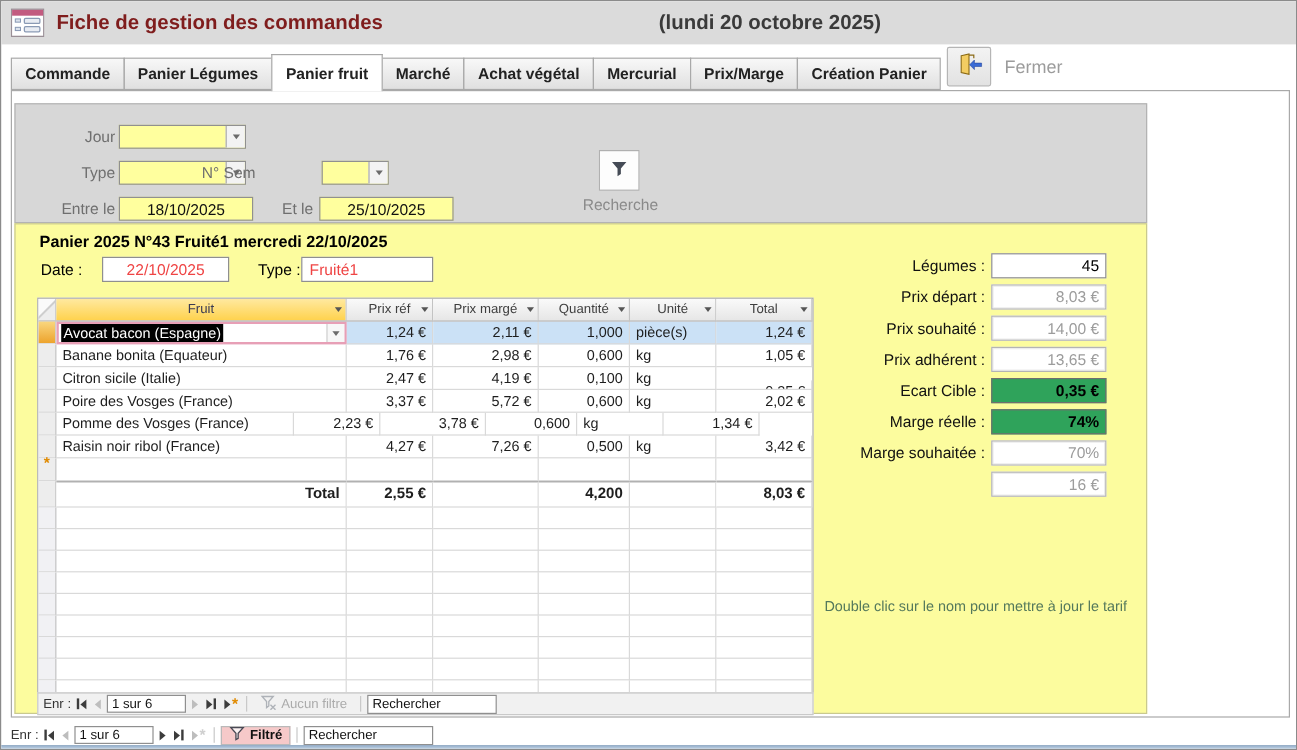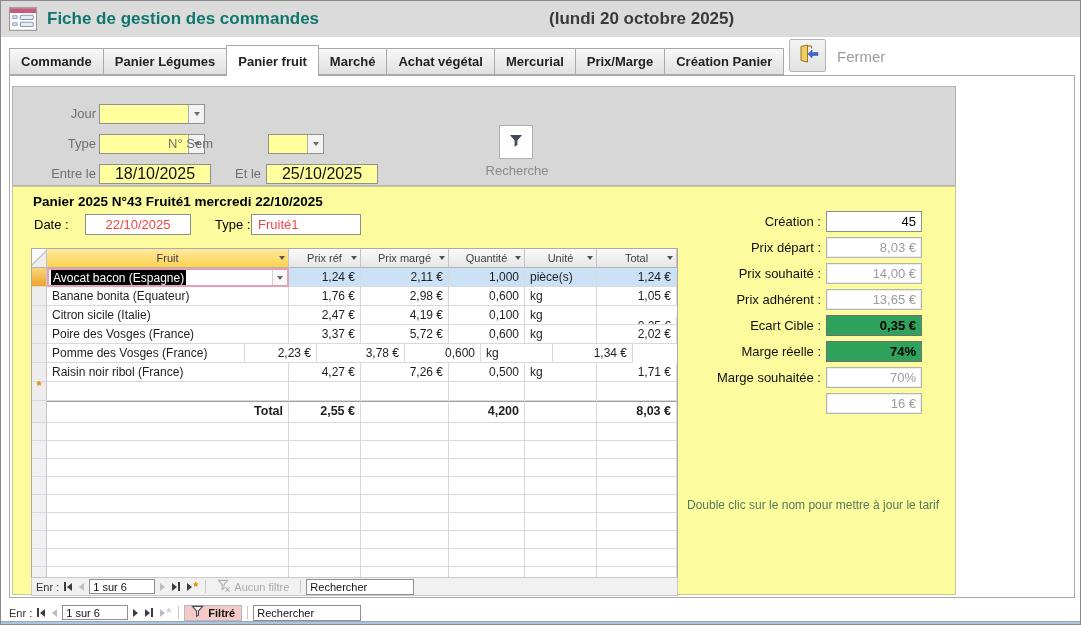--- a/index.html
+++ b/index.html
@@ -3,21 +3,21 @@
 <meta charset="utf-8">
 <style>
   * { margin:0; padding:0; box-sizing:border-box; }
   html,body { background:#fff; }
   body { font-family:"Liberation Sans", sans-serif; }
   .win { position:relative; width:1081px; height:625px; background:#fff; border:1px solid #8b8b8b; overflow:hidden; }
 
   
   .titlebar { position:absolute; left:0; top:0; width:100%; height:36px; background:#dbdbdb; }
   .form-icon { position:absolute; left:8px; top:5px; width:28px; height:26px; }
-  .title { position:absolute; left:46px; top:8px; font-size:17px; font-weight:bold; color:#0f766e; }
+  .title { position:absolute; left:46px; top:8px; font-size:17px; font-weight:bold; color:#7f1d1d; }
   .title-date { position:absolute; left:548px; top:8px; font-size:17px; font-weight:bold; color:#3a3a3a; }
 
   
   .tabstrip { position:absolute; left:8px; top:44px; height:30px; display:flex; align-items:flex-end; z-index:3; }
   .tab { height:27px; padding:0 11px; display:flex; align-items:center; background:linear-gradient(#f8f8f8,#e0e0e0);
          border:1px solid #a9a9a9; margin-right:-1px; font-size:13px; font-weight:bold; color:#222; cursor:pointer; }
   .tab.active { height:31px; background:#fff; border-bottom:none; position:relative; bottom:-1px; z-index:4; }
 
   .fermer-btn { position:absolute; left:788px; top:38px; width:37px; height:33px; background:linear-gradient(#f3f3f3,#e2e2e2);
                 border:1px solid #b5b5b5; border-radius:2px; display:flex; align-items:center; justify-content:center; cursor:pointer; }
@@ -27,21 +27,21 @@
   .content { position:absolute; left:8px; top:74px; width:1066px; height:523px; background:#fff; border:1px solid #a9a9a9; }
 
   
   .filter-panel { position:absolute; left:2px; top:10px; width:944px; height:100px; background:#d7d7d7; border:1px solid #b3b3b3; }
   .f-label { position:absolute; left:0; width:83px; text-align:right; font-size:13px; color:#6f6f6f; line-height:20px; }
   .combo { position:absolute; height:20px; background:#ffff9e; border:1px solid #909090; display:flex; }
   .combo .cbody { flex:1; }
   .combo .dd { width:16px; background:#f3f3f3; border-left:1px solid #ababab; display:flex; align-items:center; justify-content:center; cursor:pointer; }
   .caret { width:0; height:0; border-left:3.5px solid transparent; border-right:3.5px solid transparent; border-top:4.5px solid #6b6b6b; }
   .yellow-input { position:absolute; height:20px; background:#ffff9e; border:1px solid #909090; font-family:inherit;
-                  font-size:16px; color:#111; text-align:center; }
+                  font-size:13px; color:#111; text-align:center; }
   .search-btn { position:absolute; left:486px; top:38px; width:34px; height:34px; background:#fdfdfd; border:1px solid #b0b0b0;
                 display:flex; align-items:center; justify-content:center; cursor:pointer; }
   .search-lbl { position:absolute; left:456px; top:76px; width:96px; text-align:center; font-size:13px; color:#8a8a8a; }
 
   
   .yellow { position:absolute; left:2px; top:110px; width:944px; height:409px; background:#fcfc9e; border:1px solid #c9c98f; }
   .pan-title { position:absolute; left:20px; top:7px; font-size:13.5px; font-weight:bold; color:#000; }
   .pan-label { position:absolute; top:30px; font-size:13px; color:#000; }
   .white-input { position:absolute; top:27px; height:21px; background:#fff; border:1px solid #8f8f8f; font-family:inherit; font-size:13px; color:#ef4444; }
 
@@ -268,21 +268,21 @@
               <div class="ds-c left" style="width: 72px;">kg</div>
               <div class="ds-c right" style="width: 80px;">1,34 €</div>
             </div>
             <div class="ds-row">
               <div class="ds-selcell"></div>
               <div class="ds-c left" style="width: 242px;">Raisin noir ribol (France)</div>
               <div class="ds-c right" style="width: 72px;">4,27 €</div>
               <div class="ds-c right" style="width: 88px;">7,26 €</div>
               <div class="ds-c right" style="width: 76px;">0,500</div>
               <div class="ds-c left" style="width: 72px;">kg</div>
-              <div class="ds-c right" style="width: 80px;">1,71 €</div>
+              <div class="ds-c right" style="width: 80px;">3,42 €</div>
             </div>
             <div class="ds-row">
               <div class="ds-selcell star">*</div>
               <div class="ds-c" style="width: 242px;"></div>
               <div class="ds-c" style="width: 72px;"></div>
               <div class="ds-c" style="width: 88px;"></div>
               <div class="ds-c" style="width: 76px;"></div>
               <div class="ds-c" style="width: 72px;"></div>
               <div class="ds-c" style="width: 80px;"></div>
             </div>
@@ -374,21 +374,21 @@
               <div class="ds-c" style="width: 88px;"></div>
               <div class="ds-c" style="width: 76px;"></div>
               <div class="ds-c" style="width: 72px;"></div>
               <div class="ds-c" style="width: 80px;"></div>
             </div>
           </div>
       </div>
 
       <div>
           <div class="sum-row" style="top: 24px;">
-            <span class="sum-label">Création :</span>
+            <span class="sum-label">Légumes :</span>
             <div class="sum-field editable">45</div>
           </div>
           <div class="sum-row" style="top: 50px;">
             <span class="sum-label">Prix départ :</span>
             <div class="sum-field readonly">8,03 €</div>
           </div>
           <div class="sum-row" style="top: 76px;">
             <span class="sum-label">Prix souhaité :</span>
             <div class="sum-field readonly">14,00 €</div>
           </div>

